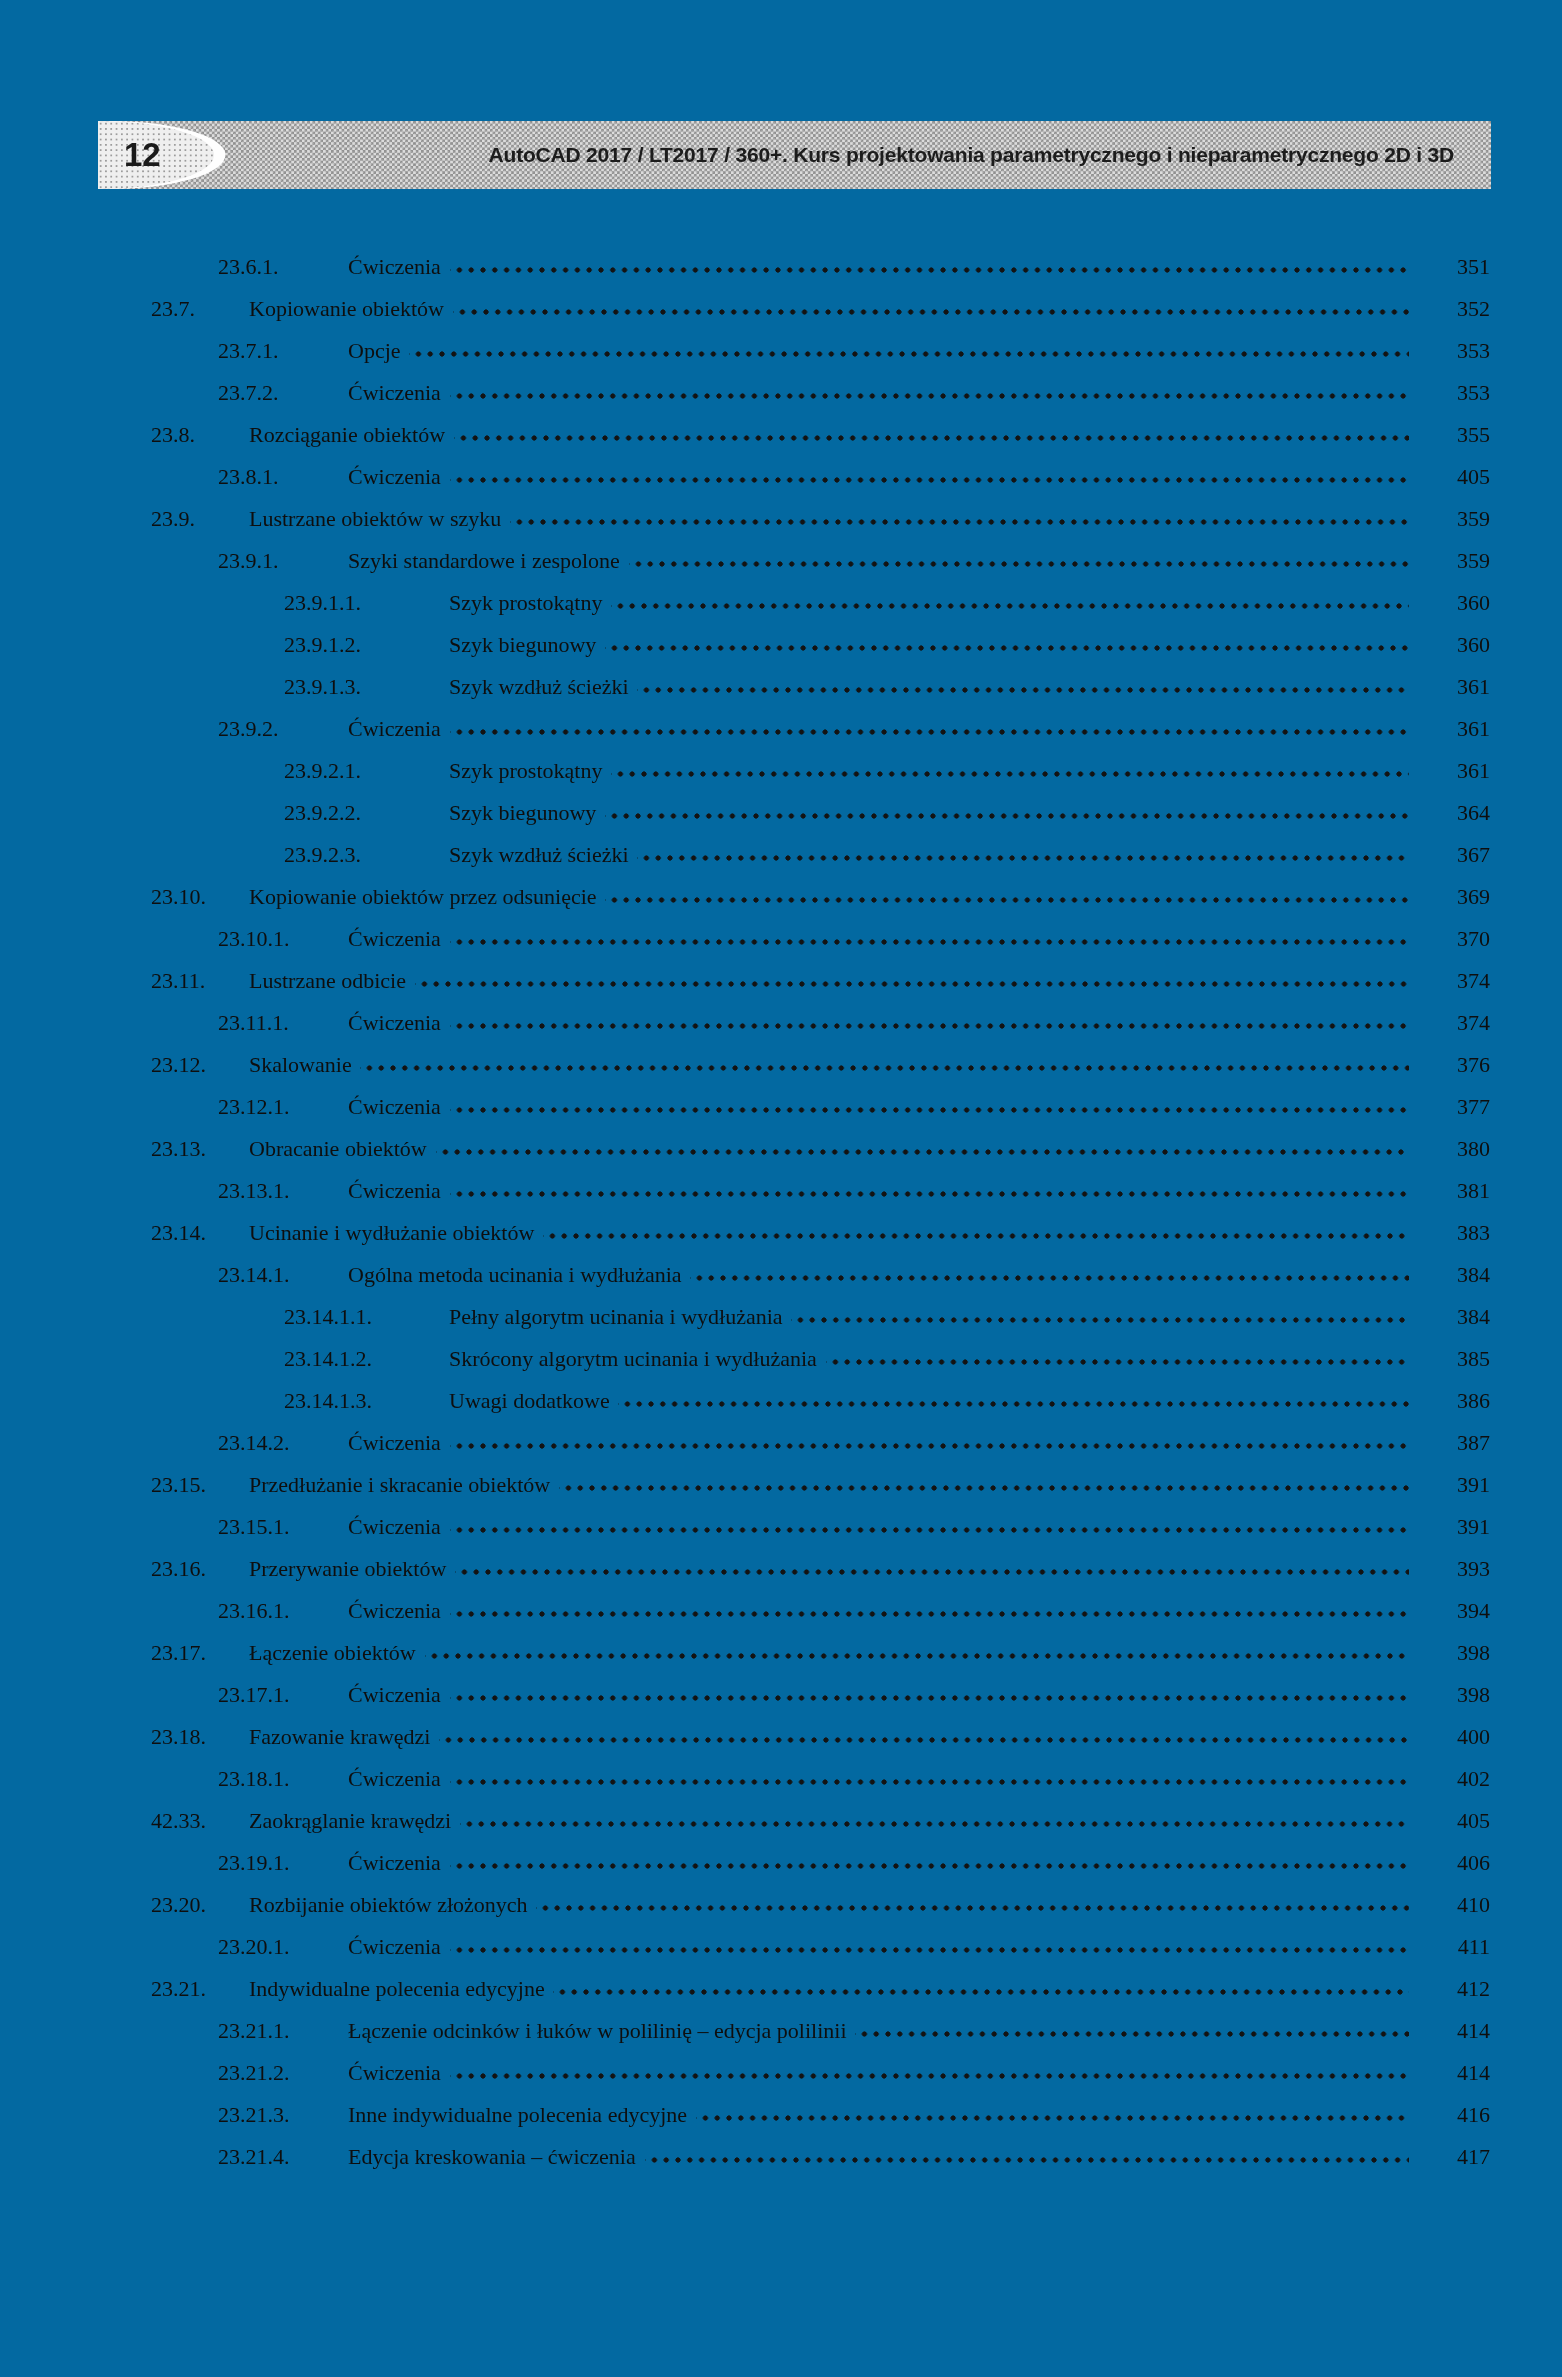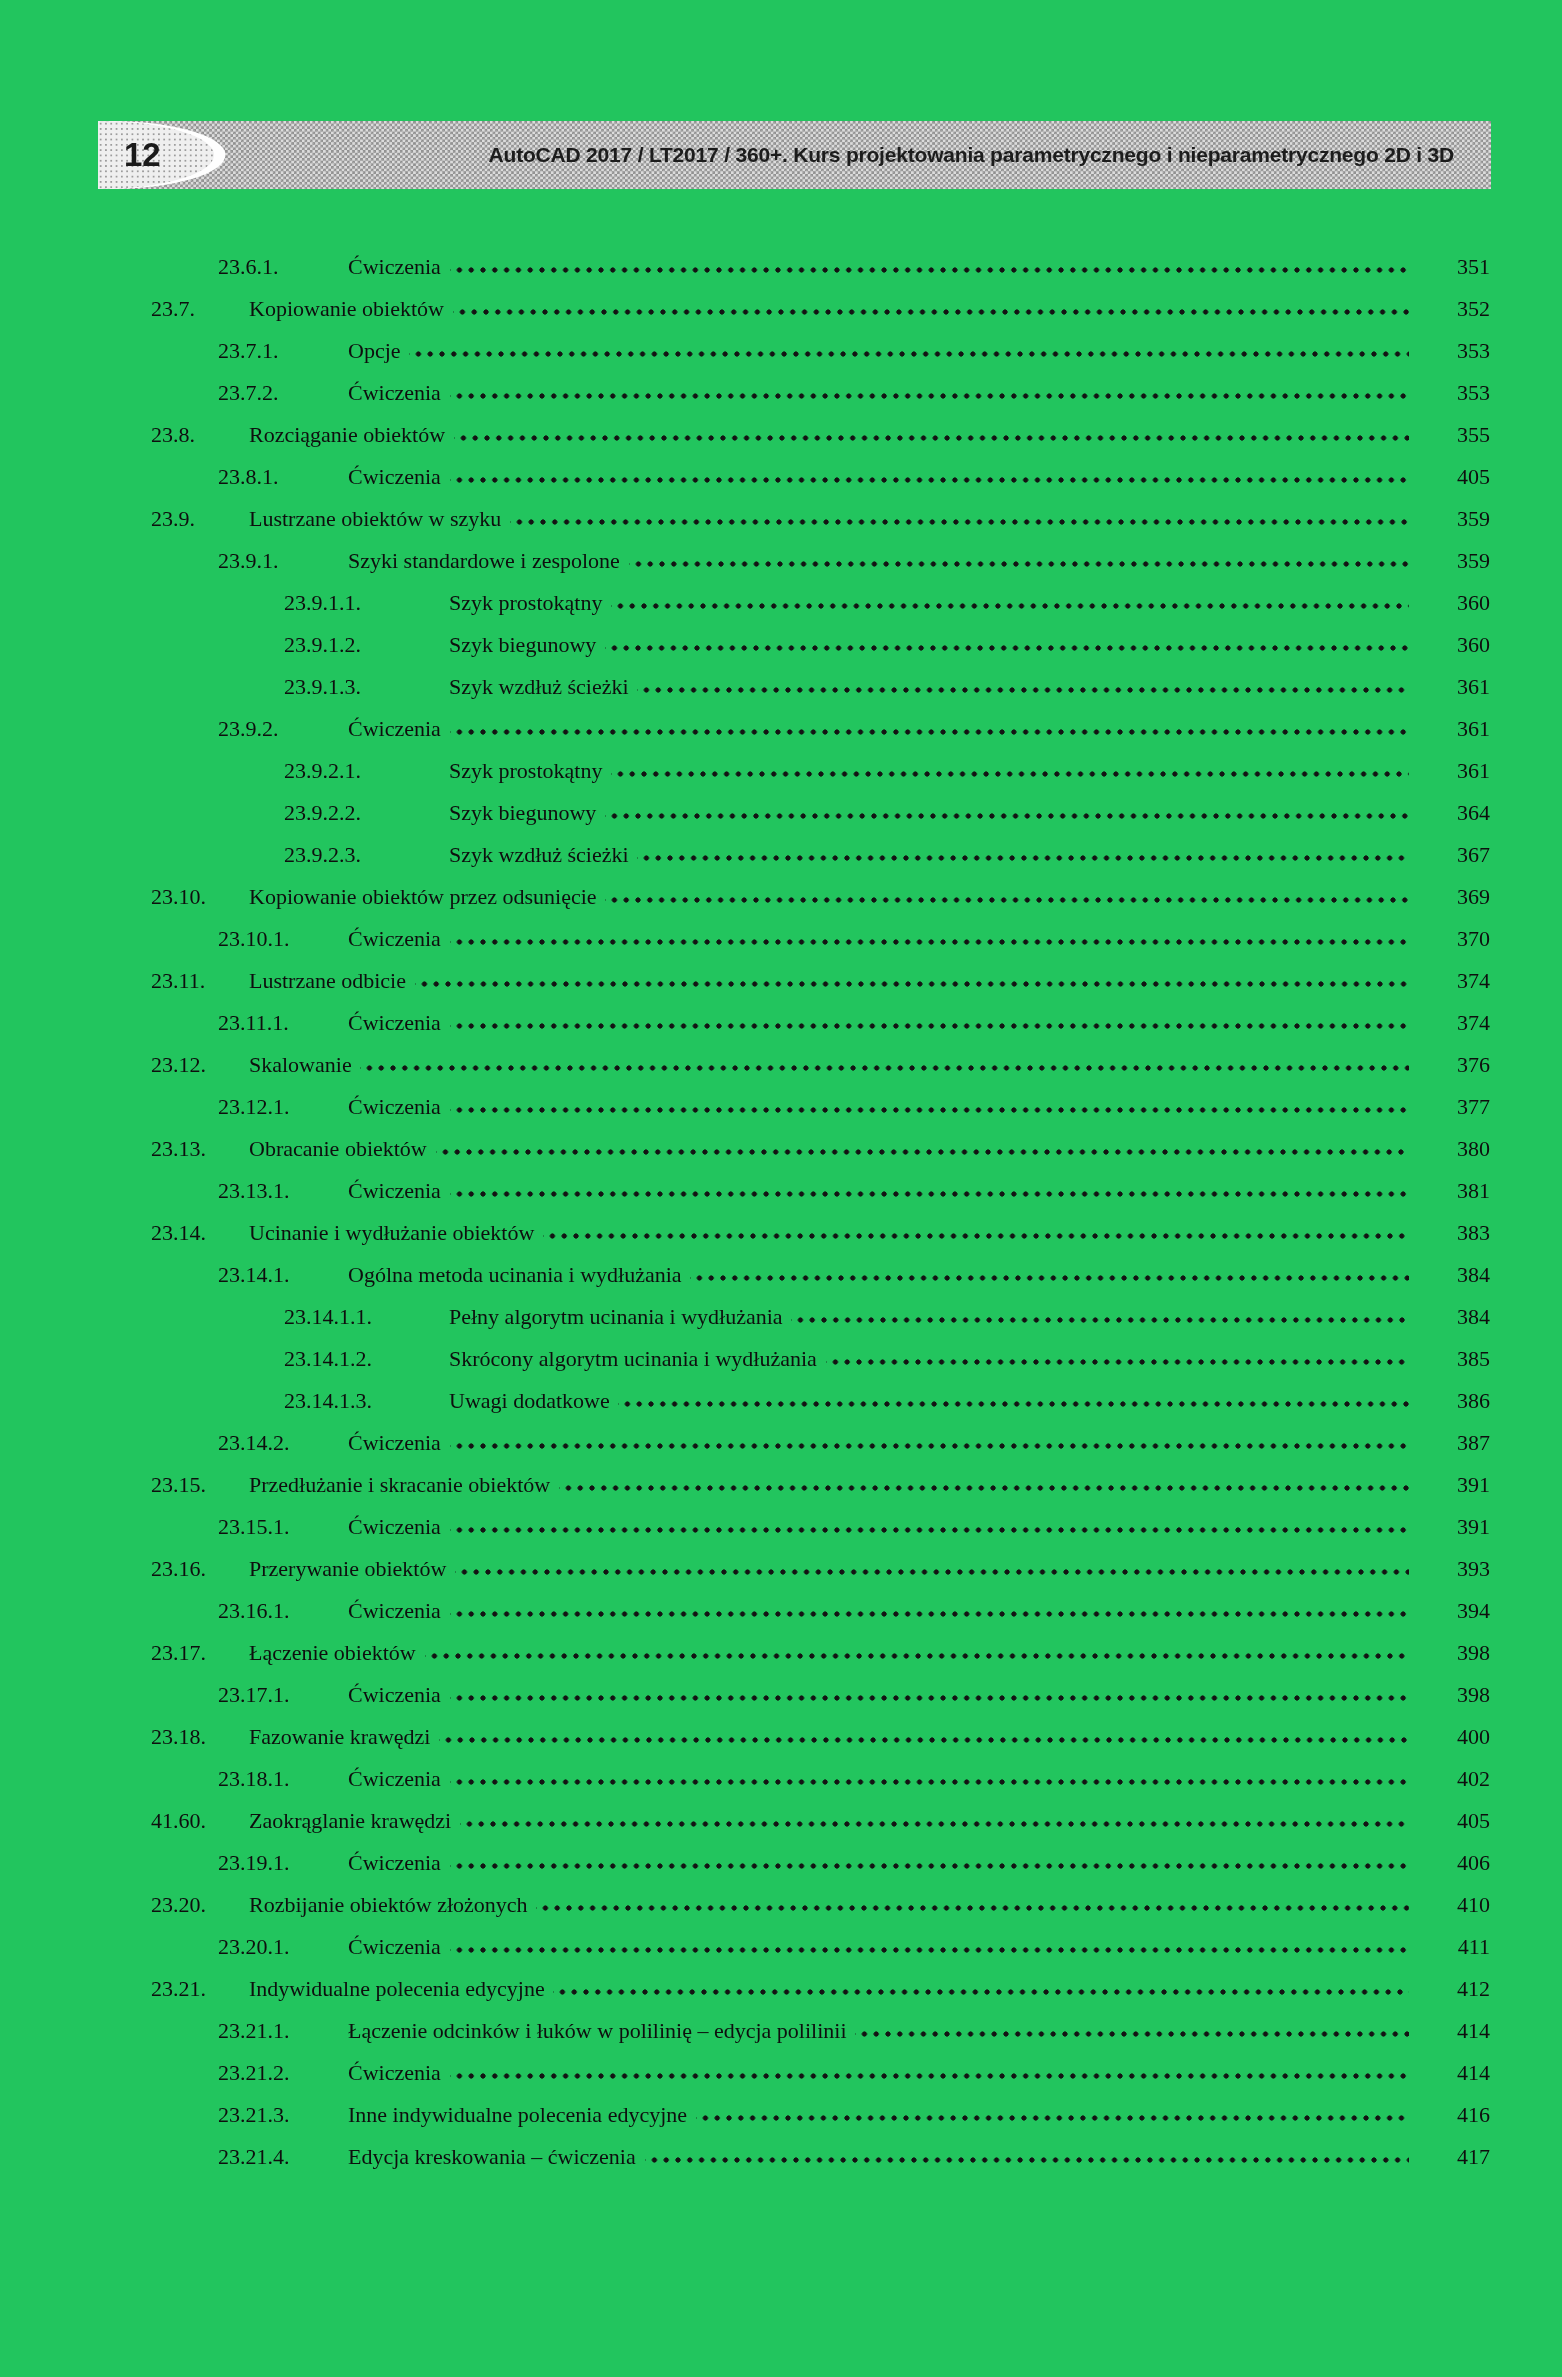--- a/index.html
+++ b/index.html
@@ -1,21 +1,21 @@
 <!DOCTYPE html>
 <html lang="pl" style="font-size:14px"><head>
 <meta charset="utf-8">
 <style>
   html,body { margin:0; padding:0; background:#ffffff; }
 
   .page {
     position:relative;
     width:1563px;
     height:2377px;
-    background:#22c55e;
+    background:#0369a1;
     overflow:hidden;
     font-family:"Liberation Serif", serif;
   }
 
   
   .header-band {
     position:absolute;
     left:98px; top:121px;
     width:1393px; height:68px;
     background-color:#dcdcdc;
@@ -333,21 +333,21 @@
         <span class="leader"></span>
         <span class="pagenum">400</span>
       </div>
       <div class="row level-2">
         <span class="num">23.18.1.</span>
         <span class="title">Ćwiczenia</span>
         <span class="leader"></span>
         <span class="pagenum">402</span>
       </div>
       <div class="row level-1">
-        <span class="num">41.60.</span>
+        <span class="num">42.33.</span>
         <span class="title">Zaokrąglanie krawędzi</span>
         <span class="leader"></span>
         <span class="pagenum">405</span>
       </div>
       <div class="row level-2">
         <span class="num">23.19.1.</span>
         <span class="title">Ćwiczenia</span>
         <span class="leader"></span>
         <span class="pagenum">406</span>
       </div>

